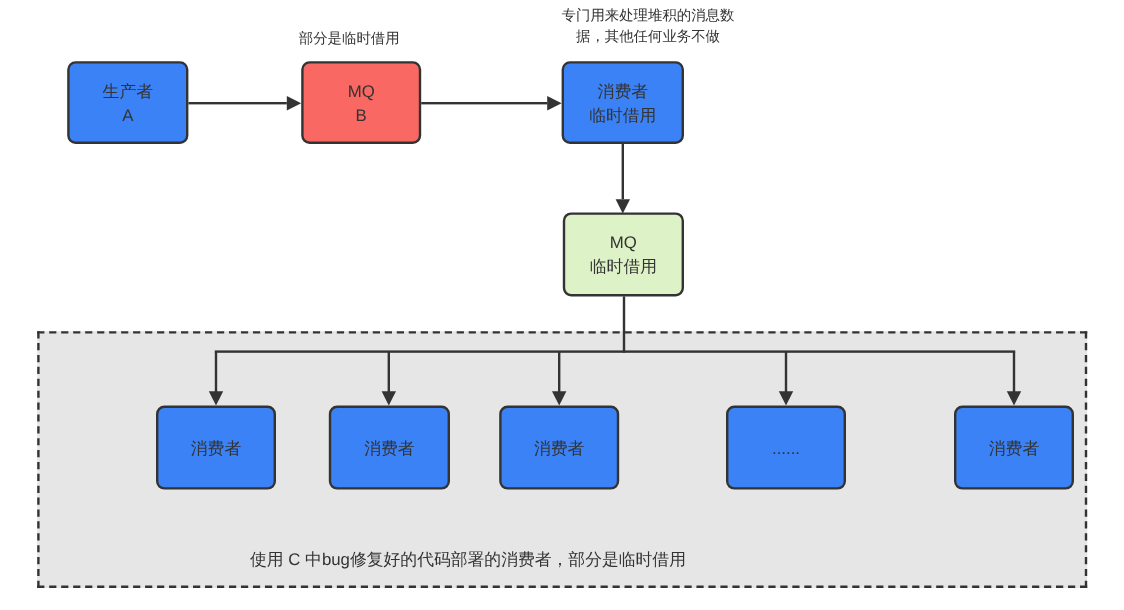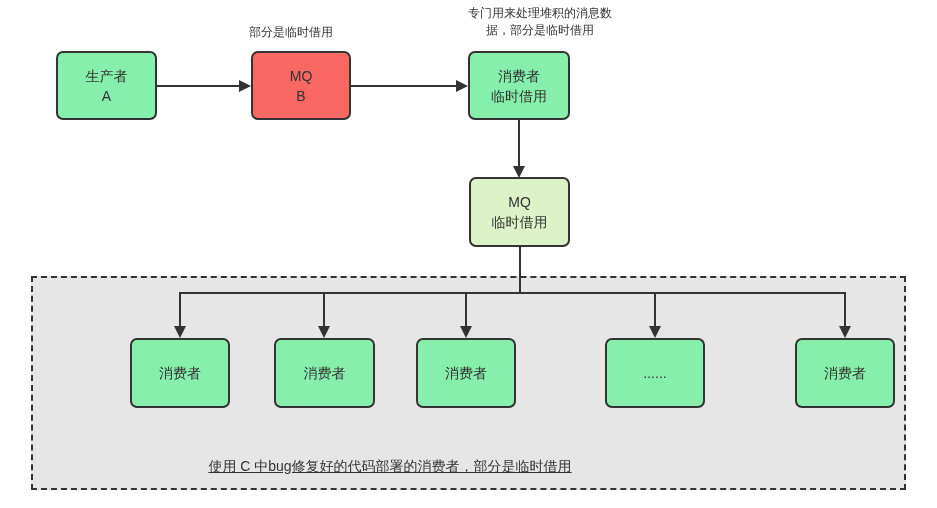--- a/index.html
+++ b/index.html
@@ -2,21 +2,21 @@
 <html><head>
 <meta charset="utf-8">
 <style>
   html,body{margin:0;padding:0;background:#ffffff;}
   #canvas{
     position:relative;width:937px;height:508px;background:#ffffff;
     font-family:"Liberation Sans","DejaVu Sans",sans-serif;
     color:#333333;overflow:hidden;
   }
   .node{
-    position:absolute;background:#86efac;border:2px solid #333333;
+    position:absolute;background:#3b82f6;border:2px solid #333333;
     border-radius:7px;display:flex;flex-direction:column;align-items:center;
     justify-content:center;font-size:14px;line-height:20px;text-align:center;
     box-sizing:border-box;
   }
   .node.red{background:#f96862;}
   .node.green{background:#ddf2c6;}
   .cluster{
     position:absolute;left:31px;top:276px;width:875px;height:214px;
     background:#e6e6e6;border:2px dashed #333333;box-sizing:border-box;
   }
@@ -34,34 +34,33 @@
     border-left:12px solid #333333;
   }
   .arr-down{
     position:absolute;width:0;height:0;
     border-left:6px solid transparent;border-right:6px solid transparent;
     border-top:12px solid #333333;
   }
   .caption{
     position:absolute;font-size:14px;text-align:center;color:#333333;
     white-space:nowrap;
-    text-decoration:underline;
   }
 </style>
 </head>
 <body>
 
 <div id="canvas">
 
   <div class="cluster"></div>
 
   <div class="lbl" style="left:196px;top:24px;width:190px;">部分是临时借用</div>
   <div class="lbl" style="left:440px;top:5px;width:200px;">
     <span class="ln">专门用来处理堆积的消息数</span>
-    <span class="ln">据，部分是临时借用</span>
+    <span class="ln">据，其他任何业务不做</span>
   </div>
 
   <div class="node" style="left:56px;top:51px;width:101px;height:69px;">
     <span>生产者</span>
     <span>A</span>
   </div>
   <div class="node red" style="left:251px;top:51px;width:100px;height:69px;">
     <span>MQ</span>
     <span>B</span>
   </div>

